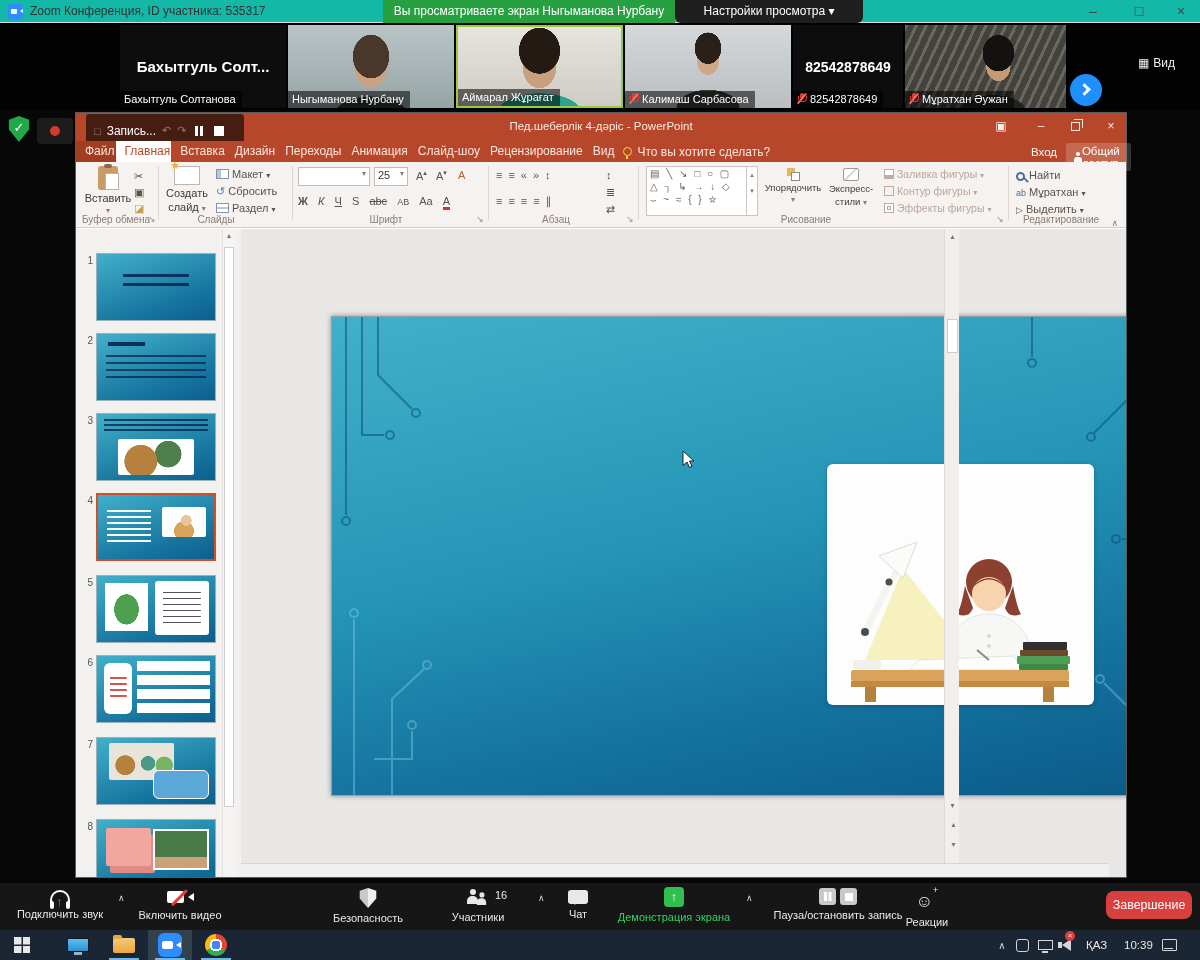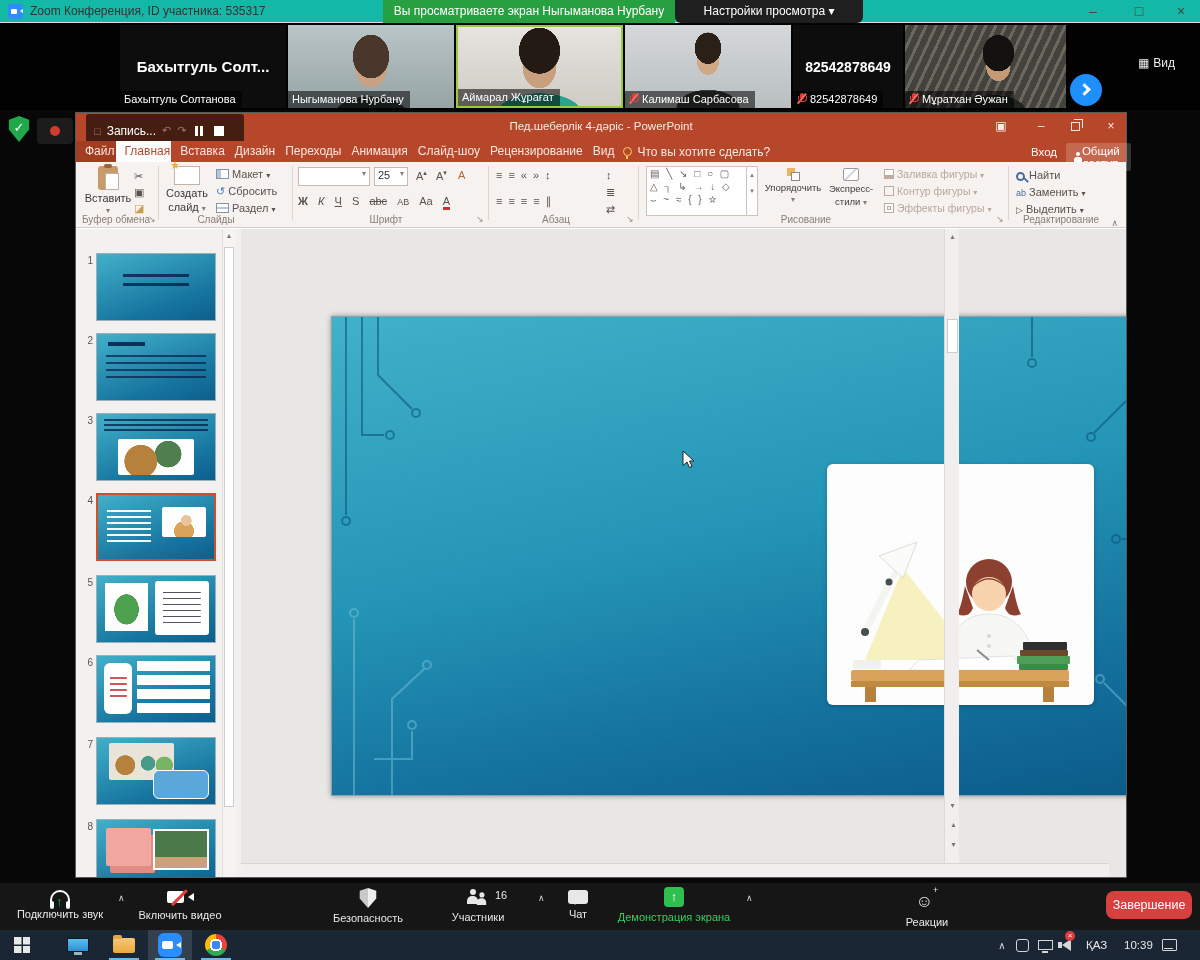--- a/index.html
+++ b/index.html
@@ -414,21 +414,21 @@
           <span><span>стили</span> <span style="font-size:8px; color:#8a7d76;">▾</span></span>
         </div>
         <div class="rsm grayed" style="left:808px; top:6px; font-size:10.5px;"><span class="fill-ic f"></span><span>Заливка фигуры</span> <span style="font-size:8px;">▾</span></div>
         <div class="rsm grayed" style="left:808px; top:23px; font-size:10.5px;"><span class="fill-ic"></span><span>Контур фигуры</span> <span style="font-size:8px;">▾</span></div>
         <div class="rsm grayed" style="left:808px; top:40px; font-size:10.5px;"><span class="fill-ic e"></span><span>Эффекты фигуры</span> <span style="font-size:8px;">▾</span></div>
         <div class="gcap" style="left:690px; width:80px;">Рисование</div>
         <div class="launcher" style="left:920px;">↘</div>
         <div class="gsep" style="left:932px;"></div>
 
         <div class="rsm" style="left:940px; top:7px;"><span class="search-ic"></span><span>Найти</span></div>
-        <div class="rsm" style="left:940px; top:24px;"><span style="color:#4a6d9b; font-size:9px;">ab</span> <span>Заменить</span> <span style="font-size:8px;">▾</span></div>
+        <div class="rsm" style="left:940px; top:24px;"><span style="color:#4a6d9b; font-size:9px;">ab</span> <span>Мұратхан</span> <span style="font-size:8px;">▾</span></div>
         <div class="rsm" style="left:940px; top:41px;"><span style="font-size:9px;">▷</span> <span>Выделить</span> <span style="font-size:8px;">▾</span></div>
         <div class="gcap" style="left:935px; width:100px;">Редактирование</div>
         <div class="collapse">∧</div>
       </div>
 
       <div class="ppt-body">
         <div class="thumbs">
           <div class="tnum" style="top:26px;">1</div>
           <div class="thumb th1" style="top:24px;"></div>
           <div class="tnum" style="top:106px;">2</div>
@@ -557,20 +557,27 @@
     <span class="chev" style="left:538px;">∧</span>
     <div class="zt-item" style="left:548px; width:60px;">
       <span class="chat-ic"></span>
       <span class="zt-label">Чат</span>
     </div>
     <div class="zt-item" style="left:608px; width:132px;">
       <span class="share-ic"><span>↑</span></span>
       <span class="zt-label green">Демонстрация экрана</span>
     </div>
     <span class="chev" style="left:746px;">∧</span>
+    <div class="zt-item" style="left:760px; width:156px;">
+      <span class="recbtns">
+        <span class="btn-pause"></span>
+        <span class="btn-stop"></span>
+      </span>
+      <span class="zt-label">Пауза/остановить запись</span>
+    </div>
     <div class="zt-item" style="left:890px; width:74px;">
       <span class="smiley"><span>☺</span><sup>+</sup></span>
       <span class="zt-label">Реакции</span>
     </div>
     <div class="end-btn">Завершение</div>
   </div>
 
   <div class="abs tbar">
     <div class="tb-slot" style="left:0;">
         <span class="win-ic"></span>

